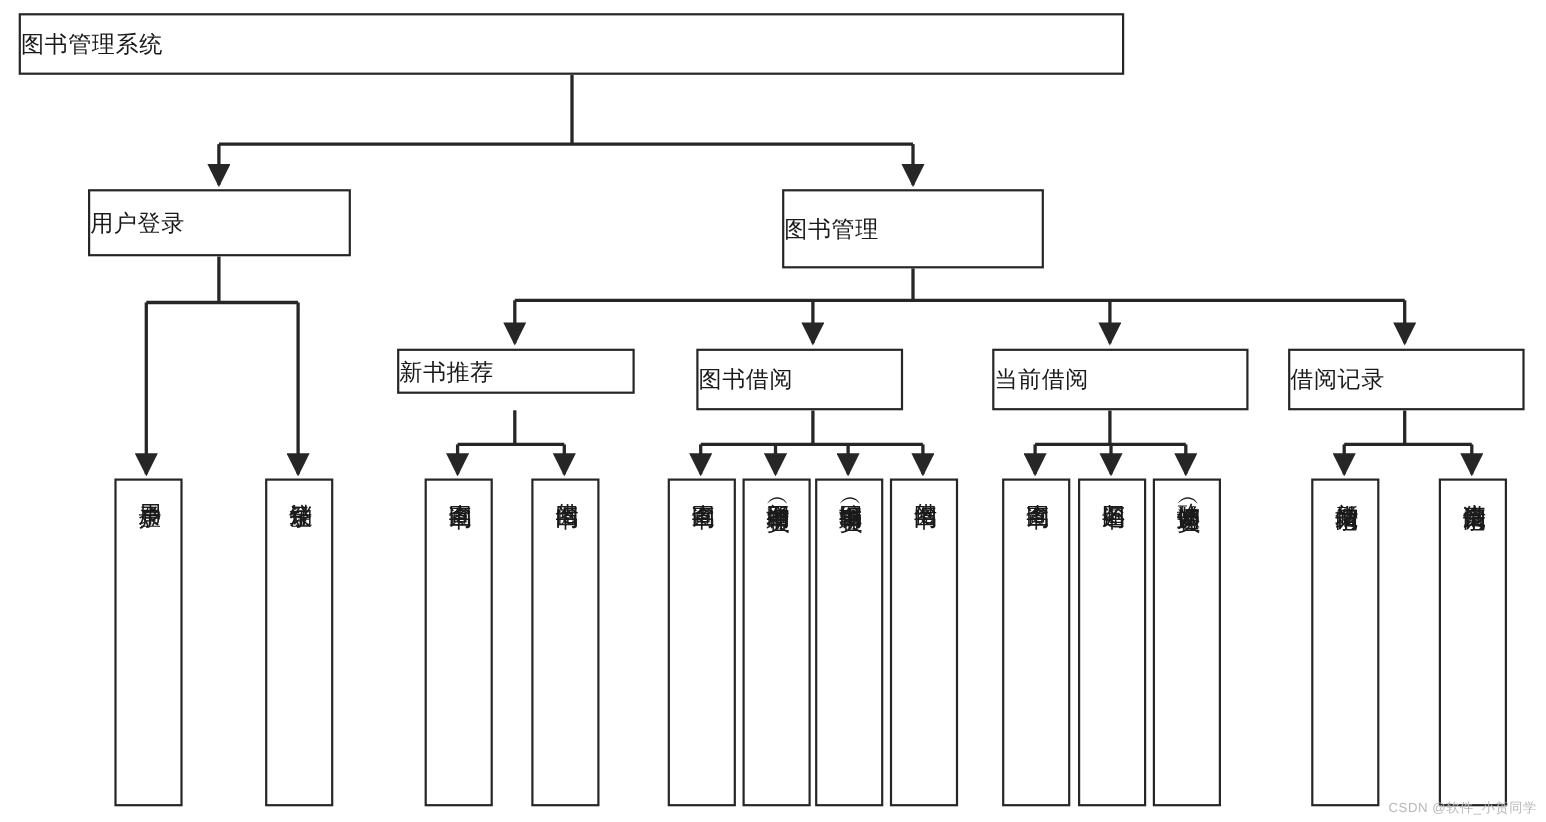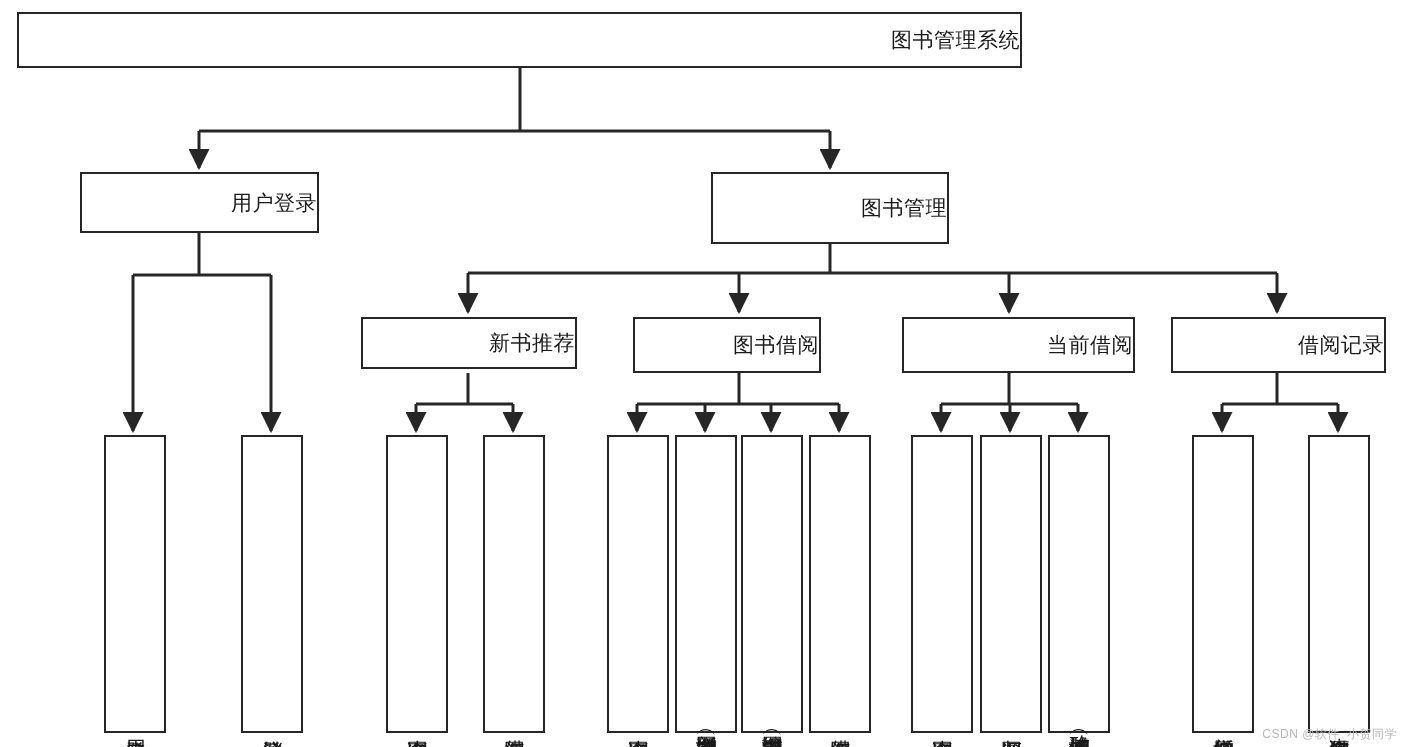--- a/index.html
+++ b/index.html
@@ -25,21 +25,21 @@
     height: 747px;
     pointer-events: none;
   }
   .node {
     position: absolute;
     box-sizing: border-box;
     border: 2px solid #262626;
     background: #ffffff;
     display: flex;
     align-items: center;
-    justify-content: flex-end;
+    justify-content: flex-start;
     color: #1a1a1a;
   }
   .node.horiz {
     font-size: 21px;
     letter-spacing: 0.5px;
   }
   .node.vert {
     writing-mode: vertical-rl;
     text-orientation: upright;
     font-size: 21px;
@@ -124,21 +124,21 @@
     <span>图书管理系统</span>
   </div>
 
   <div class="node horiz" style="left:80px; top:172px; width:239px; height:61px;">
     <span>用户登录</span>
   </div>
   <div class="node horiz" style="left:711px; top:172px; width:238px; height:72px;">
     <span>图书管理</span>
   </div>
 
-  <div class="node horiz" style="left:361px; top:317px; width:216px; height:52px;">
+  <div class="node horiz" style="left:361px; top:317px; width:216px; height:41px;">
     <span>新书推荐</span>
   </div>
   <div class="node horiz" style="left:633px; top:317px; width:188px; height:56px;">
     <span>图书借阅</span>
   </div>
   <div class="node horiz" style="left:902px; top:317px; width:233px; height:56px;">
     <span>当前借阅</span>
   </div>
   <div class="node horiz" style="left:1171px; top:317px; width:215px; height:56px;">
     <span>借阅记录</span>

